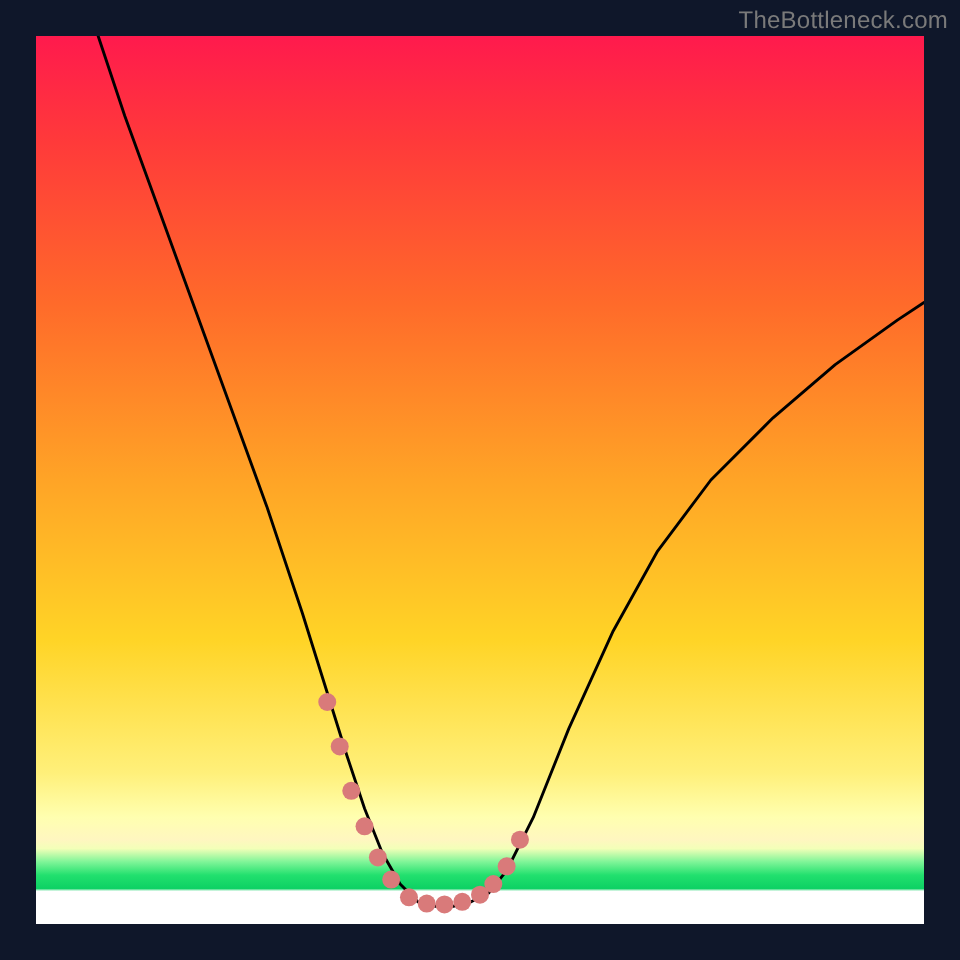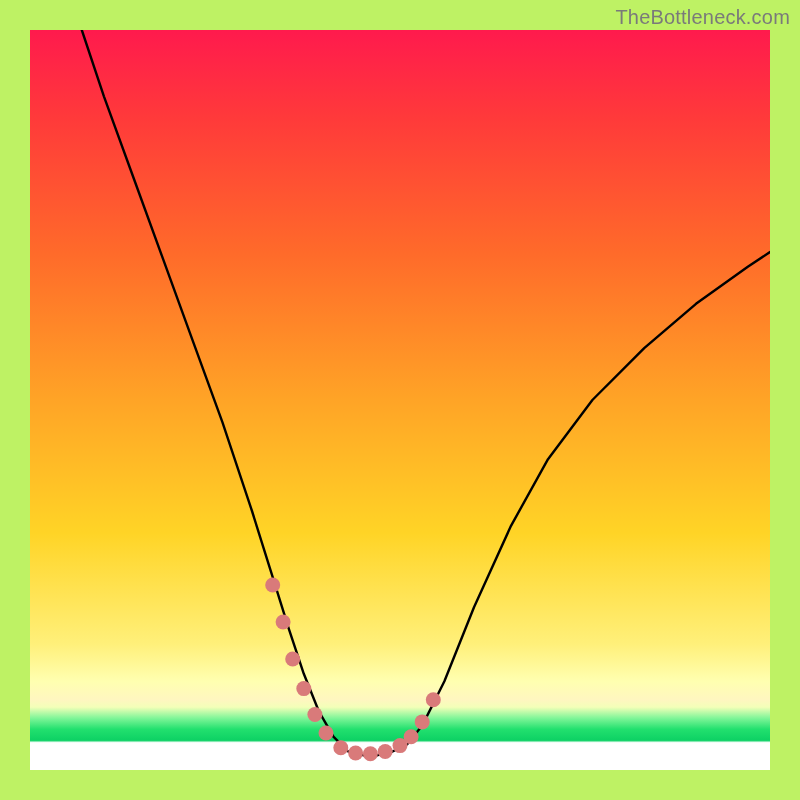--- a/index.html
+++ b/index.html
@@ -10,21 +10,21 @@
     background: #000;
     overflow: hidden;
     font-family: Arial, Helvetica, sans-serif;
   }
   .frame {
     position: absolute;
     left: 0;
     top: 0;
     width: 800px;
     height: 800px;
-    background: #bef264;
+    background: #0f172a;
   }
   .plot {
     position: absolute;
     left: 30px;
     top: 30px;
     width: 740px;
     height: 740px;
     
     background:
       linear-gradient(to bottom,

